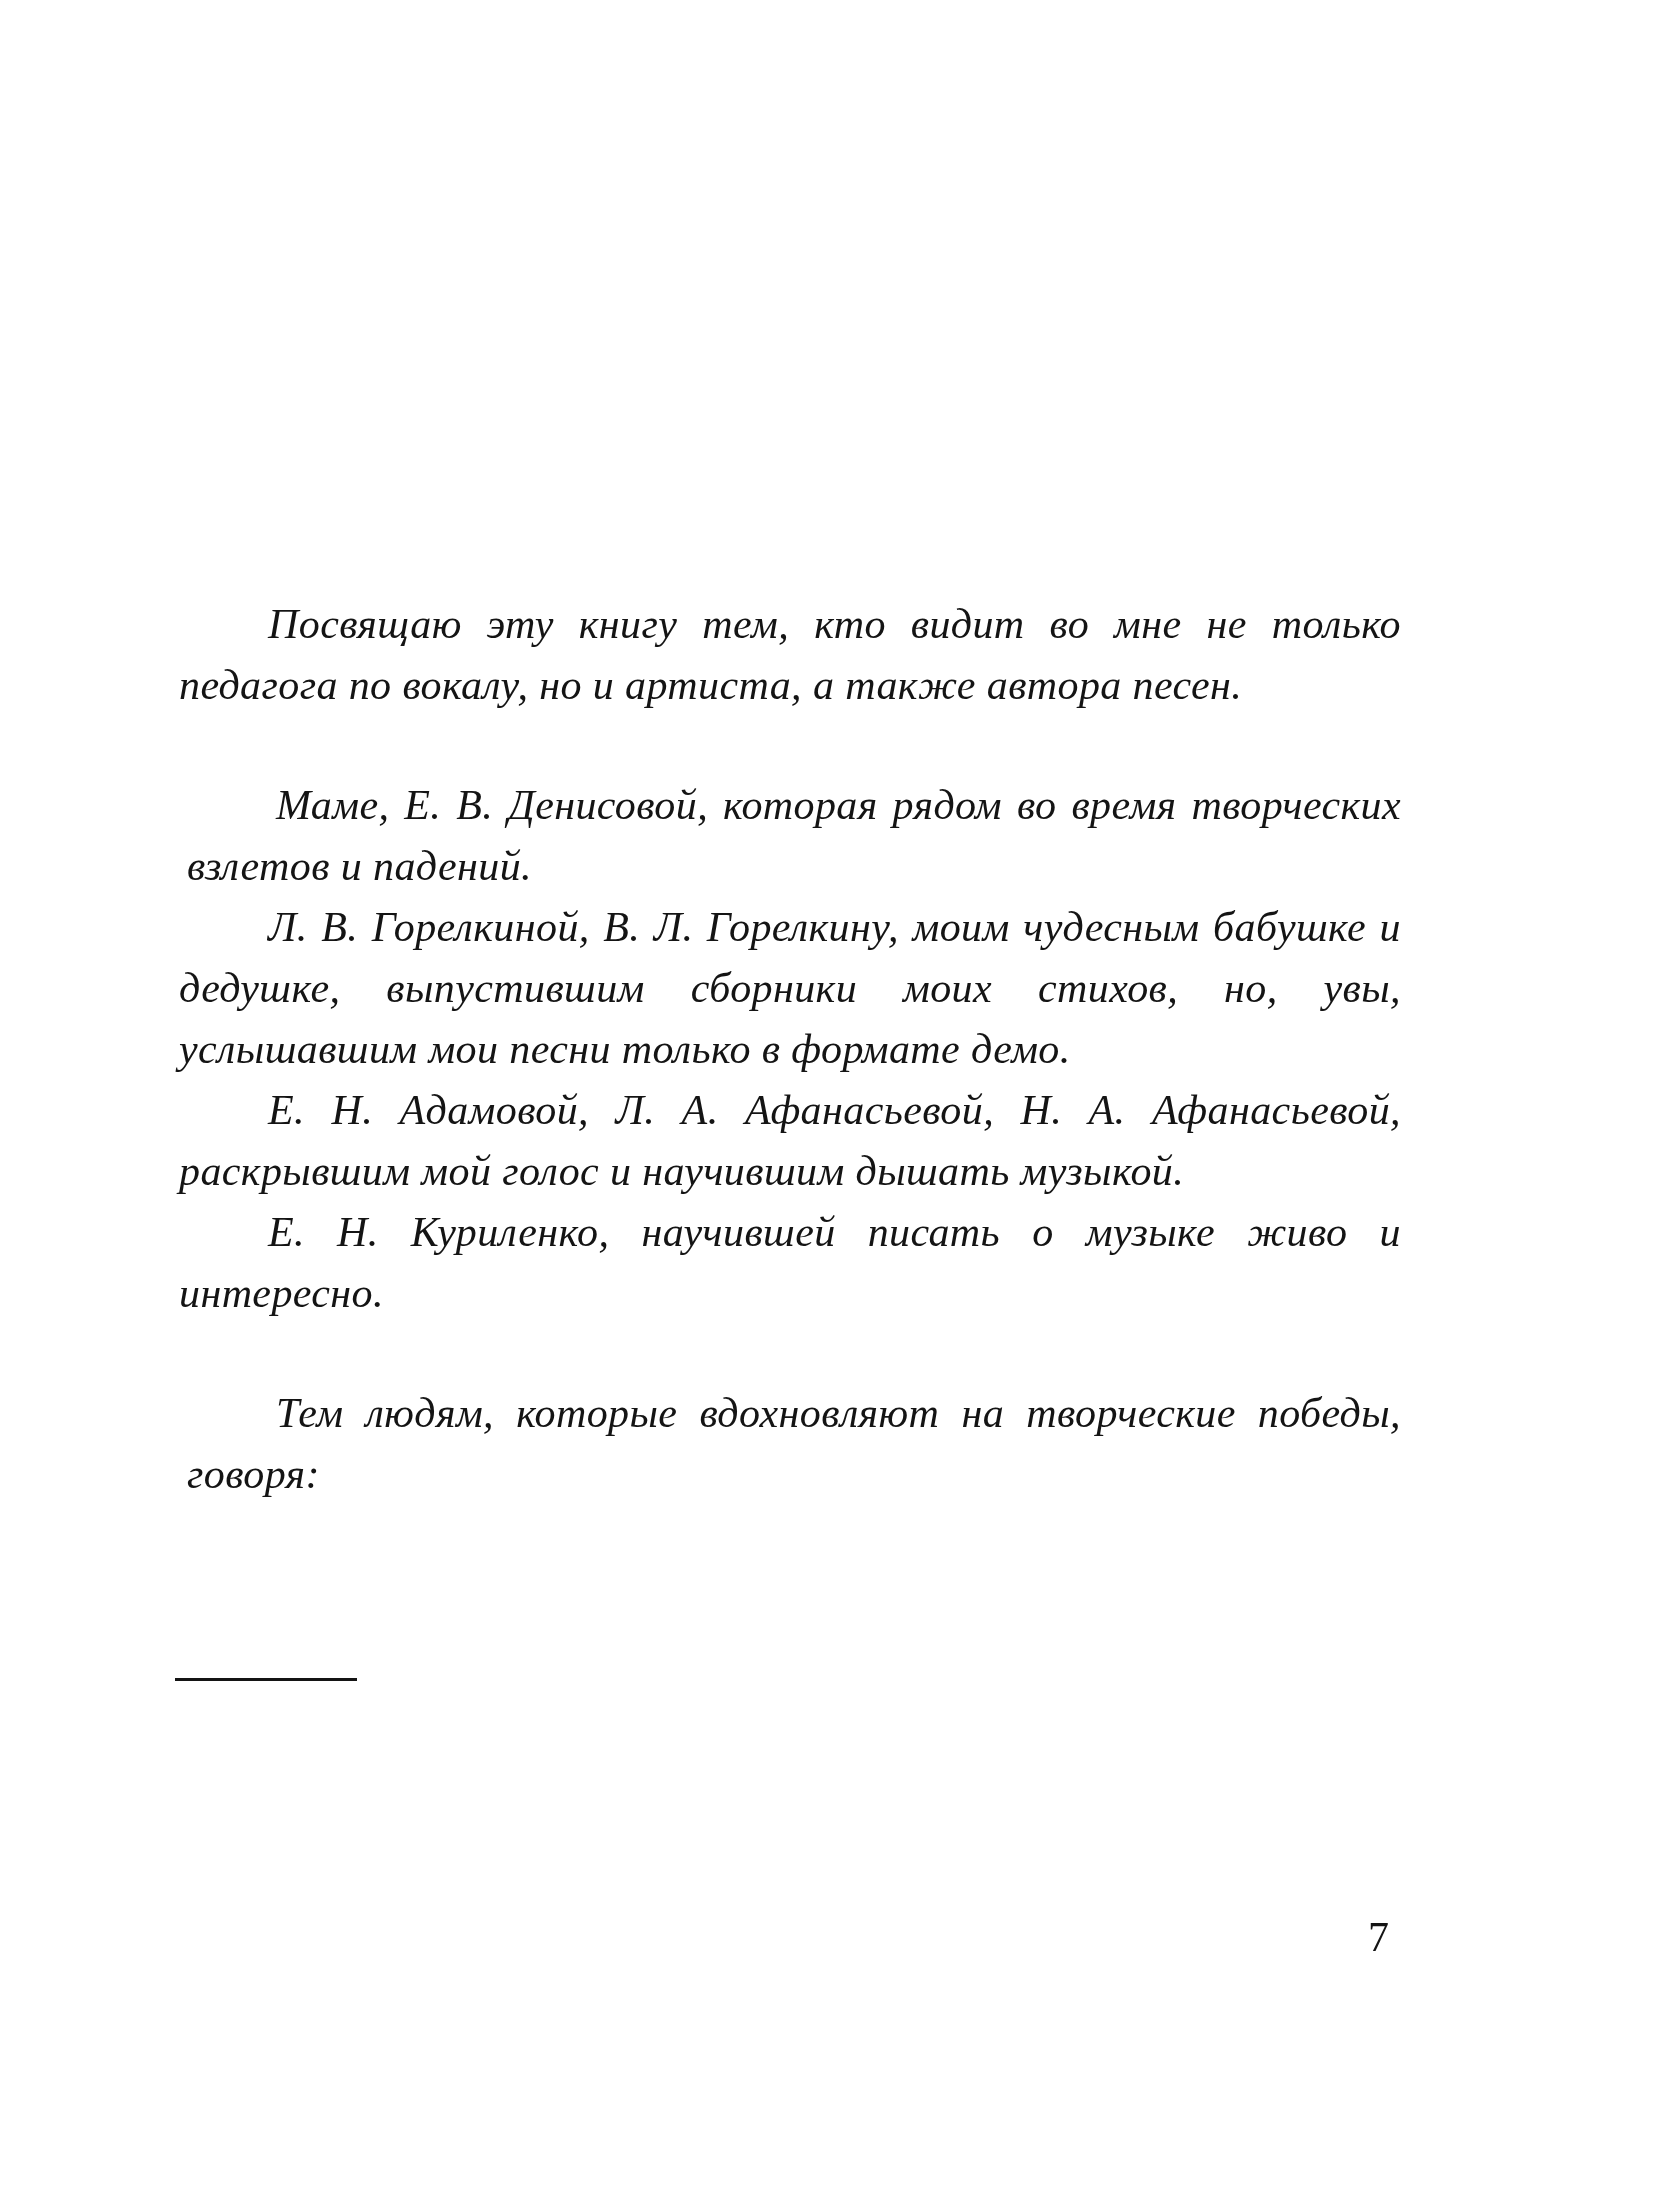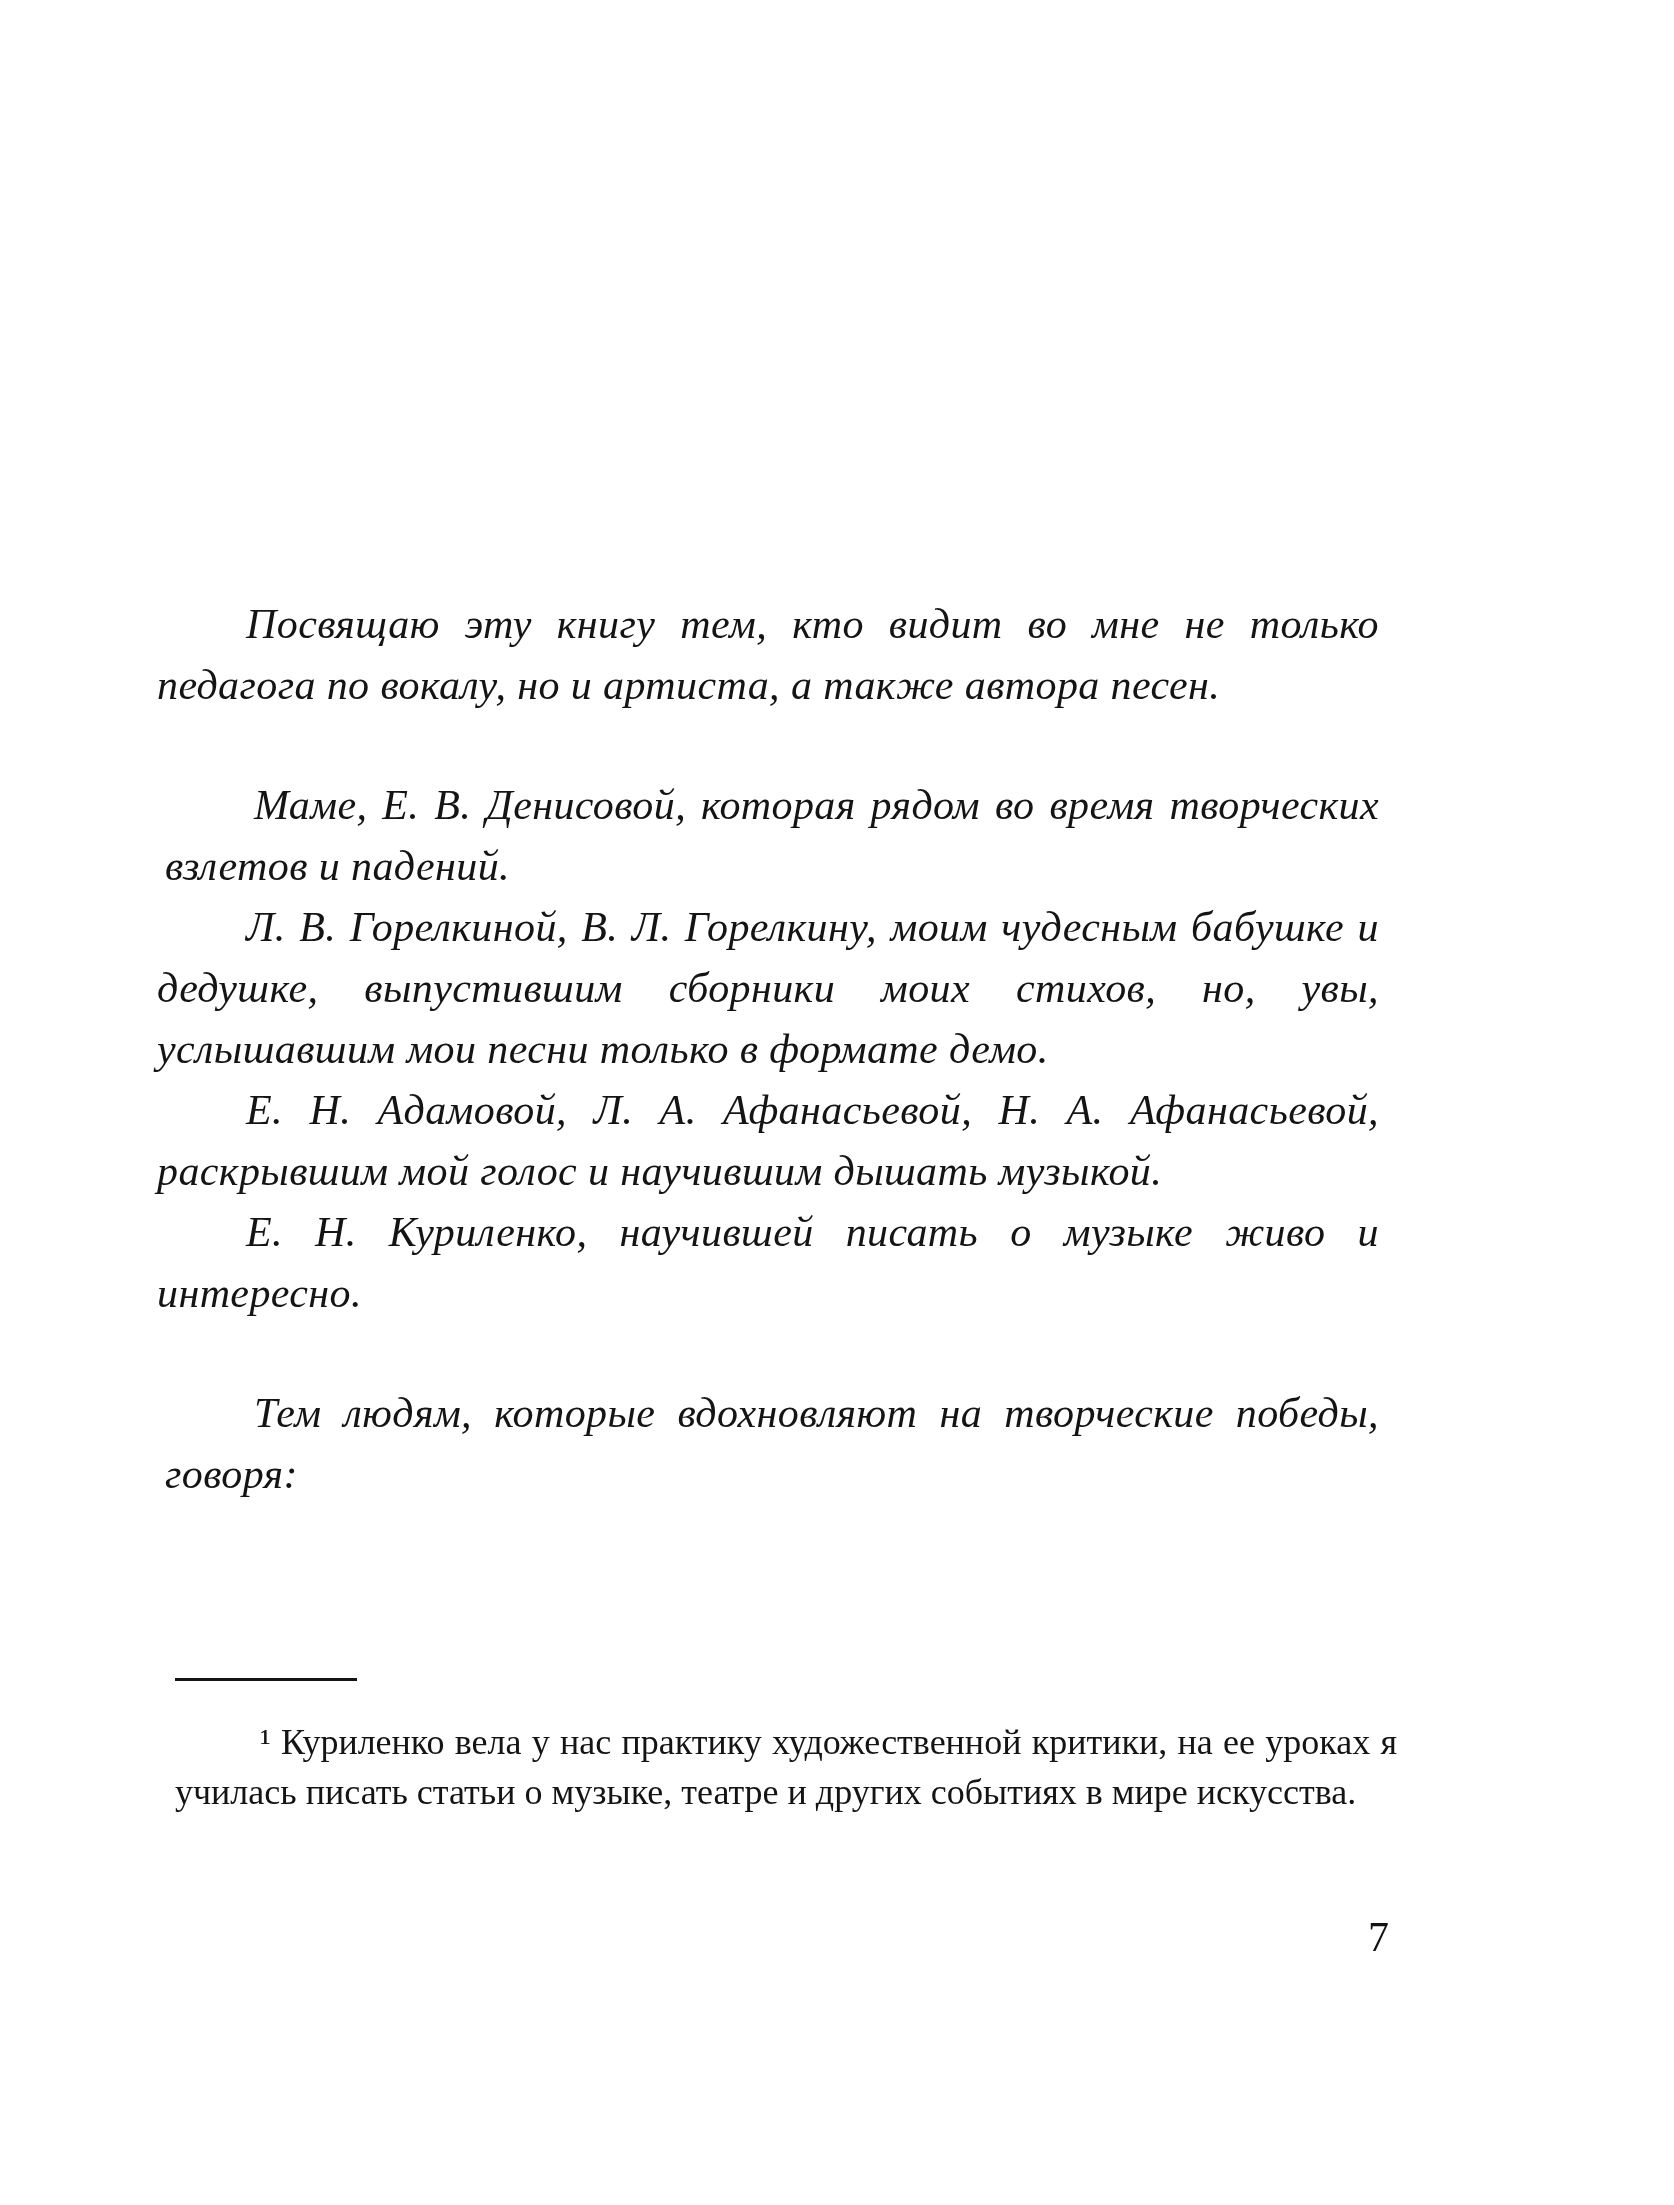--- a/index.html
+++ b/index.html
@@ -11,21 +11,21 @@
     position: relative;
     width: 1674px;
     height: 2205px;
     background: #ffffff;
     overflow: hidden;
     font-family: "Liberation Serif", serif;
     color: #141414;
   }
   .text-block {
     position: absolute;
-    left: 157px;
+    left: 179px;
     top: 594px;
     width: 1222px;
   }
   .text-block p.ded {
     margin: 0;
     font-family: "Liberation Serif", serif;
     font-style: italic;
     font-size: 42px;
     line-height: 61px;
     text-align: justify;
@@ -78,19 +78,18 @@
     <p class="ded">Посвящаю эту книгу тем, кто видит во мне не только педагога по вокалу, но и артиста, а также автора песен.</p>
     <p class="ded gap">Маме, Е. В. Денисовой, которая рядом во время творческих взлетов и падений.</p>
     <p class="ded">Л. В. Горелкиной, В. Л. Горелкину, моим чудесным бабушке и дедушке, выпустившим сборники моих стихов, но, увы, услышавшим мои песни только в формате демо.</p>
     <p class="ded">Е. Н. Адамовой, Л. А. Афанасьевой, Н. А. Афанасьевой, раскрывшим мой голос и научившим дышать музыкой.</p>
     <p class="ded">Е. Н. Куриленко, научившей писать о музыке живо и интересно.</p>
     <p class="ded gap">Тем людям, которые вдохновляют на творческие победы, говоря:</p>
   </div>
 
   <div class="footnote">
     <div class="footnote-rule"></div>
-    <p>¹ Куриленко вела у нас практику художественной критики, на ее уроках я училась писать статьи о музыке, театре и других событиях в мире искусства.</p>
   </div>
 
   <div class="page-number">7</div>
 
 </div>
 
 
 </body></html>

